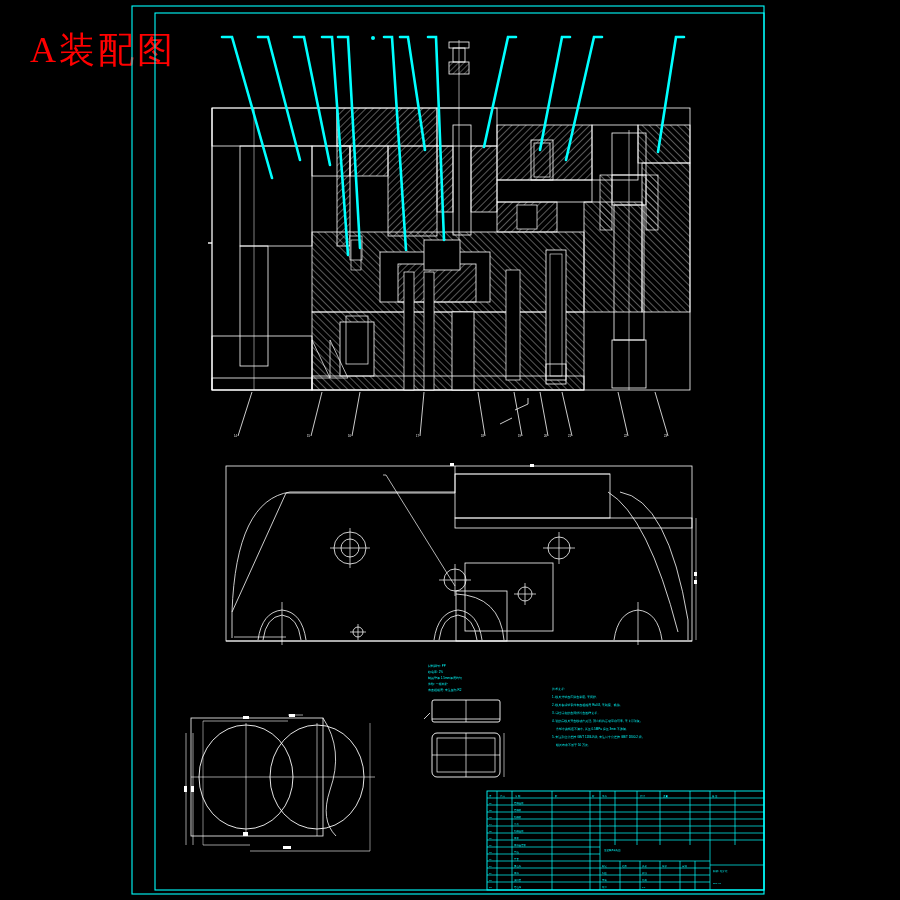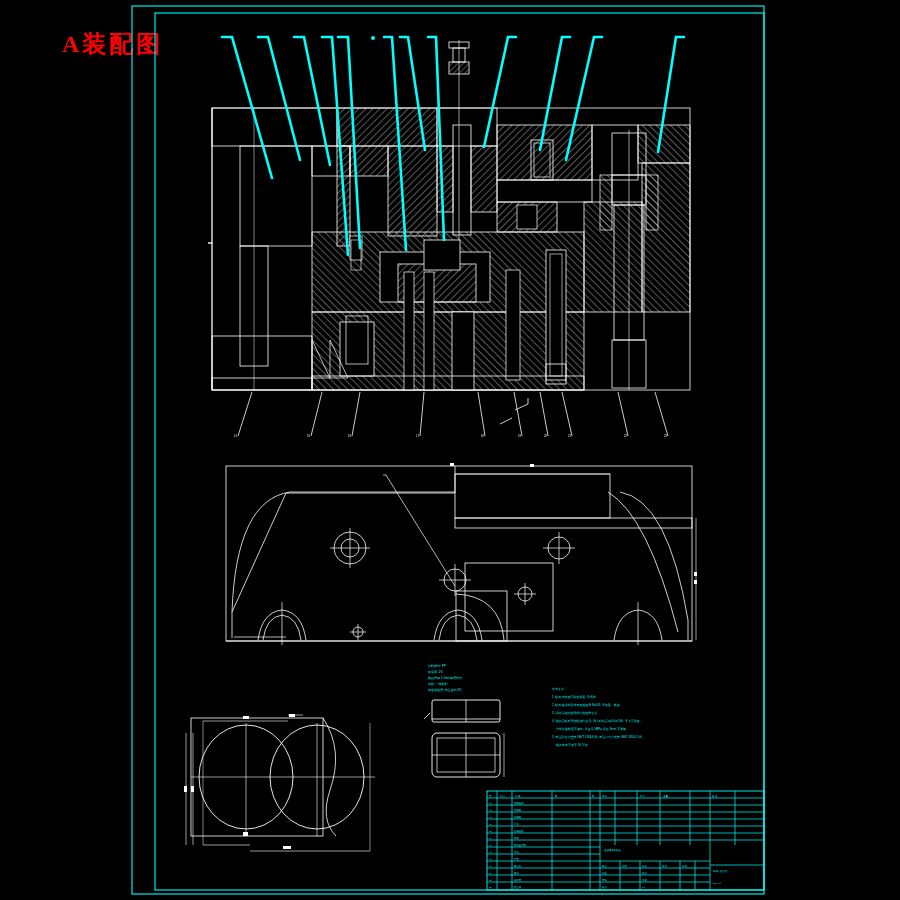--- a/index.html
+++ b/index.html
@@ -1,22 +1,22 @@
 <!DOCTYPE html>
 <html><head>
 <meta charset="utf-8">
 <style>
   html,body{margin:0;padding:0;background:#000;}
   body{width:900px;height:900px;position:relative;overflow:hidden;
        font-family:"Liberation Sans",sans-serif;}
   .stage{position:absolute;left:0;top:0;width:900px;height:900px;background:#000;}
   svg{position:absolute;left:0;top:0;width:900px;height:900px;display:block;}
   .title-label{position:absolute;left:30px;top:32px;color:#FF0000;
-    font-family:"Liberation Serif",serif;font-size:24px;font-weight:bold;
-    letter-spacing:3px;line-height:1;white-space:nowrap;margin-left:32px;}
+    font-family:"Liberation Serif",serif;font-size:36px;font-weight:normal;
+    letter-spacing:3px;line-height:1;white-space:nowrap;}
   .tiny{font-size:2.4px;fill:#00FFFF;font-family:"Liberation Sans",sans-serif;}
   .tinyw{font-size:2.6px;fill:#FFFFFF;font-family:"Liberation Sans",sans-serif;}
   .notes{font-size:3px;fill:#00FFFF;font-family:"Liberation Sans",sans-serif;}
 </style>
 </head>
 <body>
 
 <div class="stage">
 
   <div class="title-label">A装配图</div>

